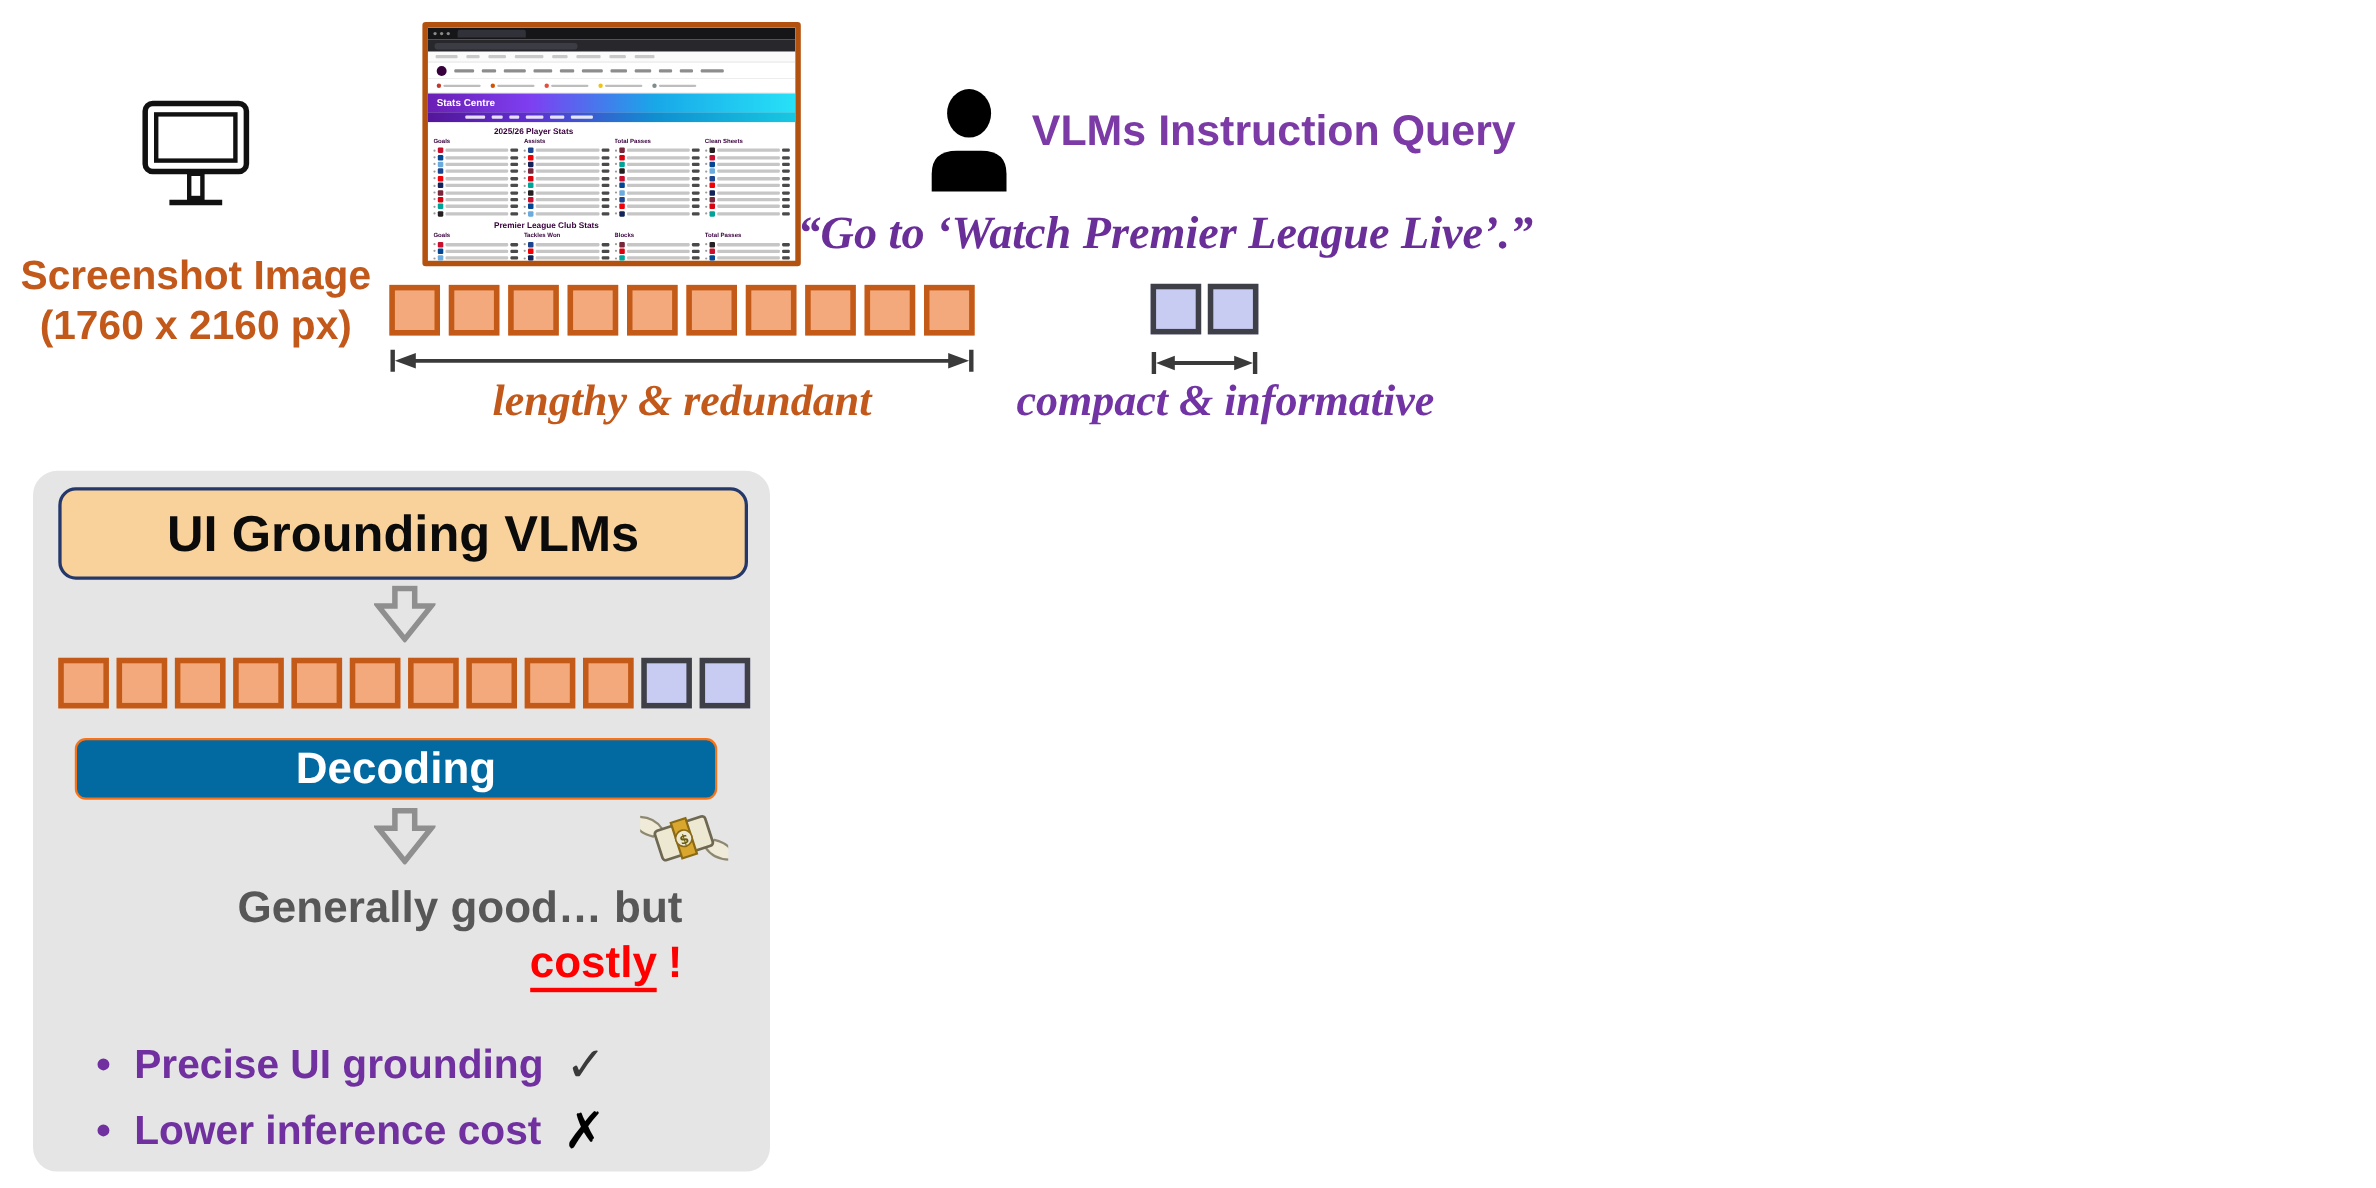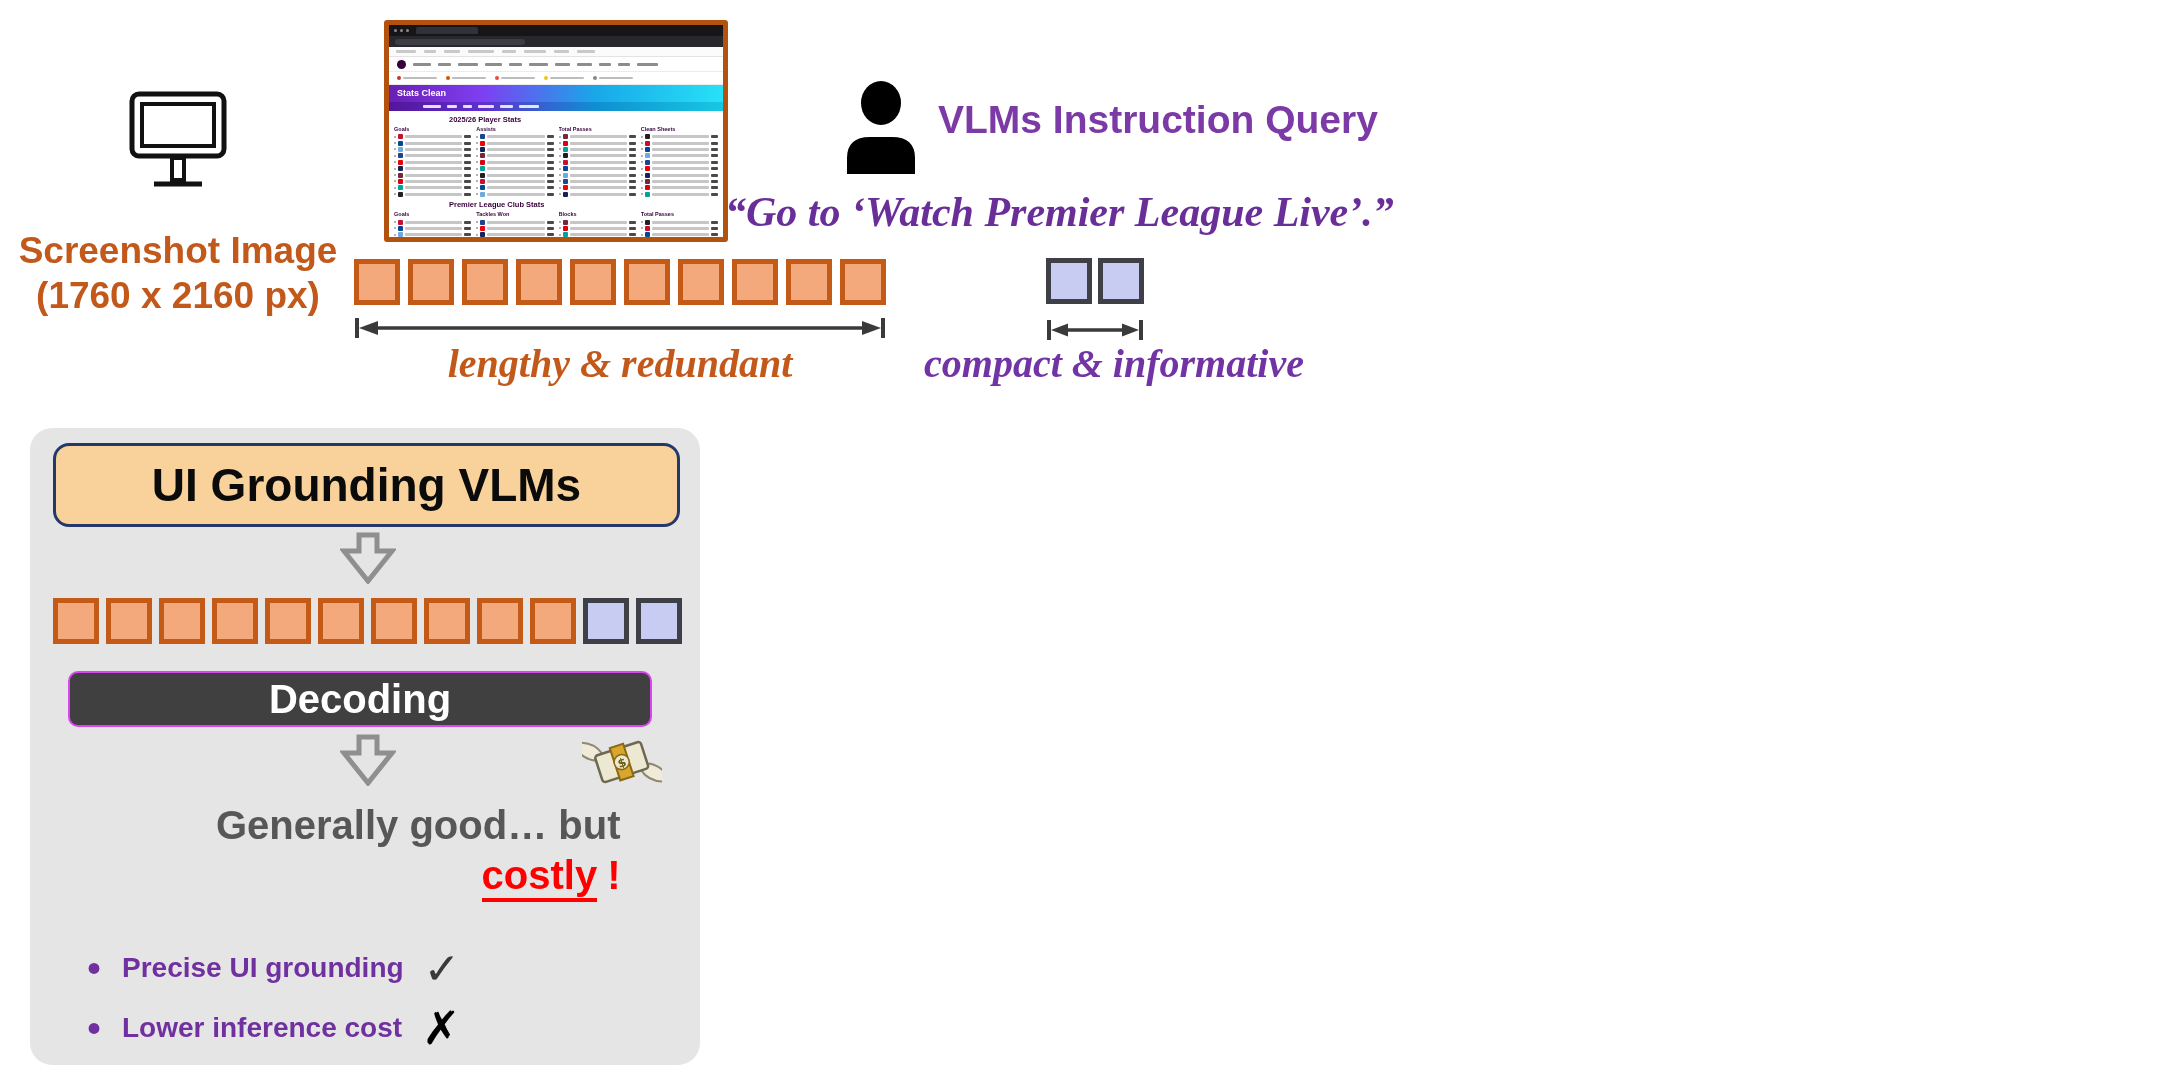--- a/index.html
+++ b/index.html
@@ -65,31 +65,31 @@
   .panel{position:absolute;left:30px;top:428px;width:670px;height:637px;background:#E5E5E5;border-radius:22px;}
   .pill{position:absolute;left:23px;top:15px;width:627px;height:84px;box-sizing:border-box;
         background:#F9D29B;border:3px solid #24386B;border-radius:16px;
         display:flex;align-items:center;justify-content:center;
         font-size:46px;font-weight:bold;color:#0b0b0b;}
   .down-arrow{position:absolute;width:56px;height:52px;}
   #arrow1{left:310px;top:104px;}
   #arrow2{left:310px;top:306px;}
   #panel-tokens{left:23px;top:170px;gap:7px;}
   .decoding{position:absolute;left:38px;top:243px;width:584px;height:56px;box-sizing:border-box;
-            background:#404040;border:2px solid #d946ef;border-radius:10px;
+            background:#0369a1;border:2px solid #f97316;border-radius:10px;
             display:flex;align-items:center;justify-content:center;
             color:#ffffff;font-size:40px;font-weight:bold;}
   .money{position:absolute;left:552px;top:298px;width:80px;height:74px;}
   .result{position:absolute;left:186px;top:372px;font-size:40px;font-weight:bold;color:#575757;line-height:50px;text-align:right;}
   .costly{color:#FF0000;border-bottom:4px solid #FF0000;padding-bottom:1px;}
   .exclaim{color:#FF0000;margin-left:10px;}
   .bullets{position:absolute;left:36px;top:510px;}
   .bullet-row{display:flex;align-items:center;height:60px;}
   .bullet-dot{color:#7030A0;font-size:40px;width:56px;text-align:center;}
-  .bullet-text{color:#7030A0;font-size:28px;font-weight:bold;}
+  .bullet-text{color:#7030A0;font-size:37px;font-weight:bold;}
   .mark{font-family:"DejaVu Sans",sans-serif;font-size:44px;font-weight:bold;margin-left:20px;}
   .mark.check{color:#3A3A3A;}
   .mark.cross{color:#000000;font-size:46px;}
 </style>
 </head>
 <body>
 
 <div class="canvas">
 
   <svg class="monitor" viewBox="0 0 100 106">
@@ -153,21 +153,21 @@
       <span class="tb-tick">
           <span class="tb-tickdot" style="background:#f1c40f"></span>
           <span class="tb-tickbar"></span>
         </span>
       <span class="tb-tick">
           <span class="tb-tickdot" style="background:#7f8c8d"></span>
           <span class="tb-tickbar"></span>
         </span>
     </div>
     <div class="tb-banner">
-      <span>Stats Clean</span>
+      <span>Stats Centre</span>
     </div>
     <div class="tb-subnav">
       <span class="tb-sub" style="width:18px"></span>
         <span class="tb-sub" style="width:10px"></span>
       <span class="tb-sub" style="width:9px"></span>
         <span class="tb-sub" style="width:16px"></span>
       <span class="tb-sub" style="width:13px"></span>
         <span class="tb-sub" style="width:20px"></span>
     </div>
     <div class="tb-content">

